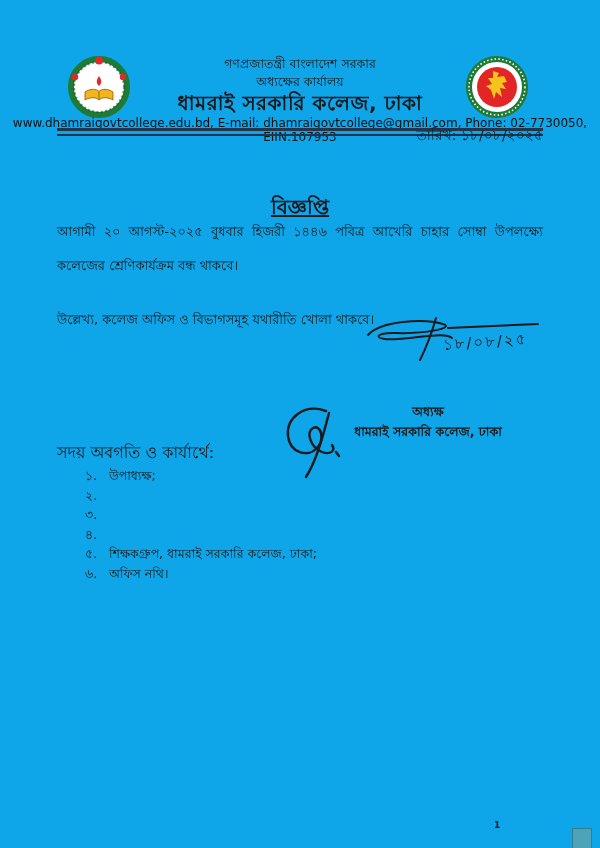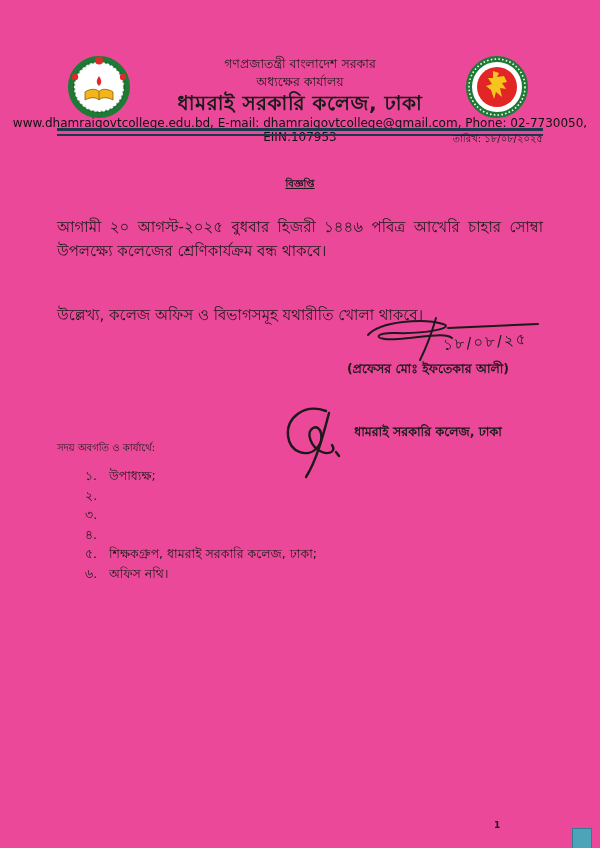--- a/index.html
+++ b/index.html
@@ -1,41 +1,41 @@
 <!DOCTYPE html>
 <html><head>
 <meta charset="utf-8">
 <style>
   html,body{margin:0;padding:0;background:#fff;}
   body{font-family:"DejaVu Sans","Liberation Sans",sans-serif;color:#1a1a1a;}
-  .page{position:relative;width:600px;height:848px;background:#ec4899;overflow:hidden;}
+  .page{position:relative;width:600px;height:848px;background:#0ea5e9;overflow:hidden;}
   .abs{position:absolute;}
   .ctr{left:0;width:600px;text-align:center;}
   .hdr1{top:55px;font-size:12.5px;}
   .hdr2{top:73px;font-size:12.5px;}
   .college{top:88px;font-size:20px;font-weight:bold;letter-spacing:.5px;}
   .contact{top:116px;font-size:12px;color:#111;}
   .logo{width:62px;height:62px;top:56px;}
   .logo-left{left:68px;}
   .logo-right{left:466px;}
   .rule{top:128px;left:57px;width:486px;height:2.5px;border-top:3px solid #20364f;border-bottom:2px solid #20364f;}
-  .dateline{top:131px;left:57px;width:486px;text-align:right;font-size:10px;}
-  .title{top:176px;font-size:10px;font-weight:bold;text-decoration:underline;}
-  .para{left:57px;width:486px;font-size:15px;line-height:24px;text-align:justify;}
+  .dateline{top:124px;left:57px;width:486px;text-align:right;font-size:14px;}
+  .title{top:192px;font-size:20px;font-weight:bold;text-decoration:underline;}
+  .para{left:57px;width:486px;font-size:13px;line-height:34px;text-align:justify;}
   .p1{top:215px;}
   .p2{top:283px;margin-top:20px;}
   .sigblock{left:330px;width:196px;text-align:center;font-size:12.5px;}
   .signame{top:360px;font-weight:bold;}
   .sigid{top:382px;font-weight:bold;}
   .sigdesig{top:403px;font-weight:bold;}
   .siginst{top:423px;font-weight:bold;}
   .sig-svg{left:352px;top:314px;}
   .handdate{left:443px;top:330px;font-size:15px;transform:rotate(-4deg);letter-spacing:2px;}
   .init-svg{left:270px;top:402px;}
-  .dist-head{left:57px;top:440px;font-size:10px;text-align:center;}
+  .dist-head{left:57px;top:440px;font-size:16px;text-align:center;}
   .list{left:85px;top:466px;width:450px;font-size:12.5px;}
   .li{display:flex;line-height:19.6px;}
   .li .num{width:24px;}
   .footer-path{left:63px;top:823px;font-size:6.5px;color:#222;}
   .footer-page{left:494px;top:820px;font-size:9px;font-weight:bold;}
   .corner{left:572px;top:828px;width:18px;height:20px;background:#4da3b8;border:1.5px solid #2e7d91;}
 </style>
 </head>
 <body>
 
@@ -82,21 +82,21 @@
     <svg width="190" height="50" viewBox="0 0 190 50">
       <g fill="none" stroke="#1a1a1a" stroke-width="2" stroke-linecap="round">
         <path d="M16,21 C28,7 72,4 91,10 C104,14 72,20 44,19 C22,18 19,27 46,25 C72,23 94,18 100,24"></path>
         <path d="M84,4 C80,18 74,34 68,46"></path>
         <path d="M96,14 L186,10"></path>
       </g>
     </svg>
   </div>
   <div class="abs handdate">১৮/০৮/২৫</div>
 
-  <div class="abs sigblock signame">(প্রফেসর মোঃ ইফতেকার আলী)</div>
+  <div class="abs sigblock sigdesig">অধ্যক্ষ</div>
   <div class="abs sigblock siginst">ধামরাই সরকারি কলেজ, ঢাকা</div>
 
   <div class="abs init-svg">
     <svg width="92" height="78" viewBox="0 0 92 78">
       <g fill="none" stroke="#1a1a1a" stroke-width="2.4" stroke-linecap="round">
         <path d="M56,9 C34,1 16,16 18,34 C20,51 38,56 47,46 C55,37 51,22 43,26 C36,30 40,45 52,50 C60,53 66,49 62,43"></path>
         <path d="M59,11 C54,30 47,58 36,75"></path>
         <path d="M66,50 L69,54"></path>
       </g>
     </svg>

